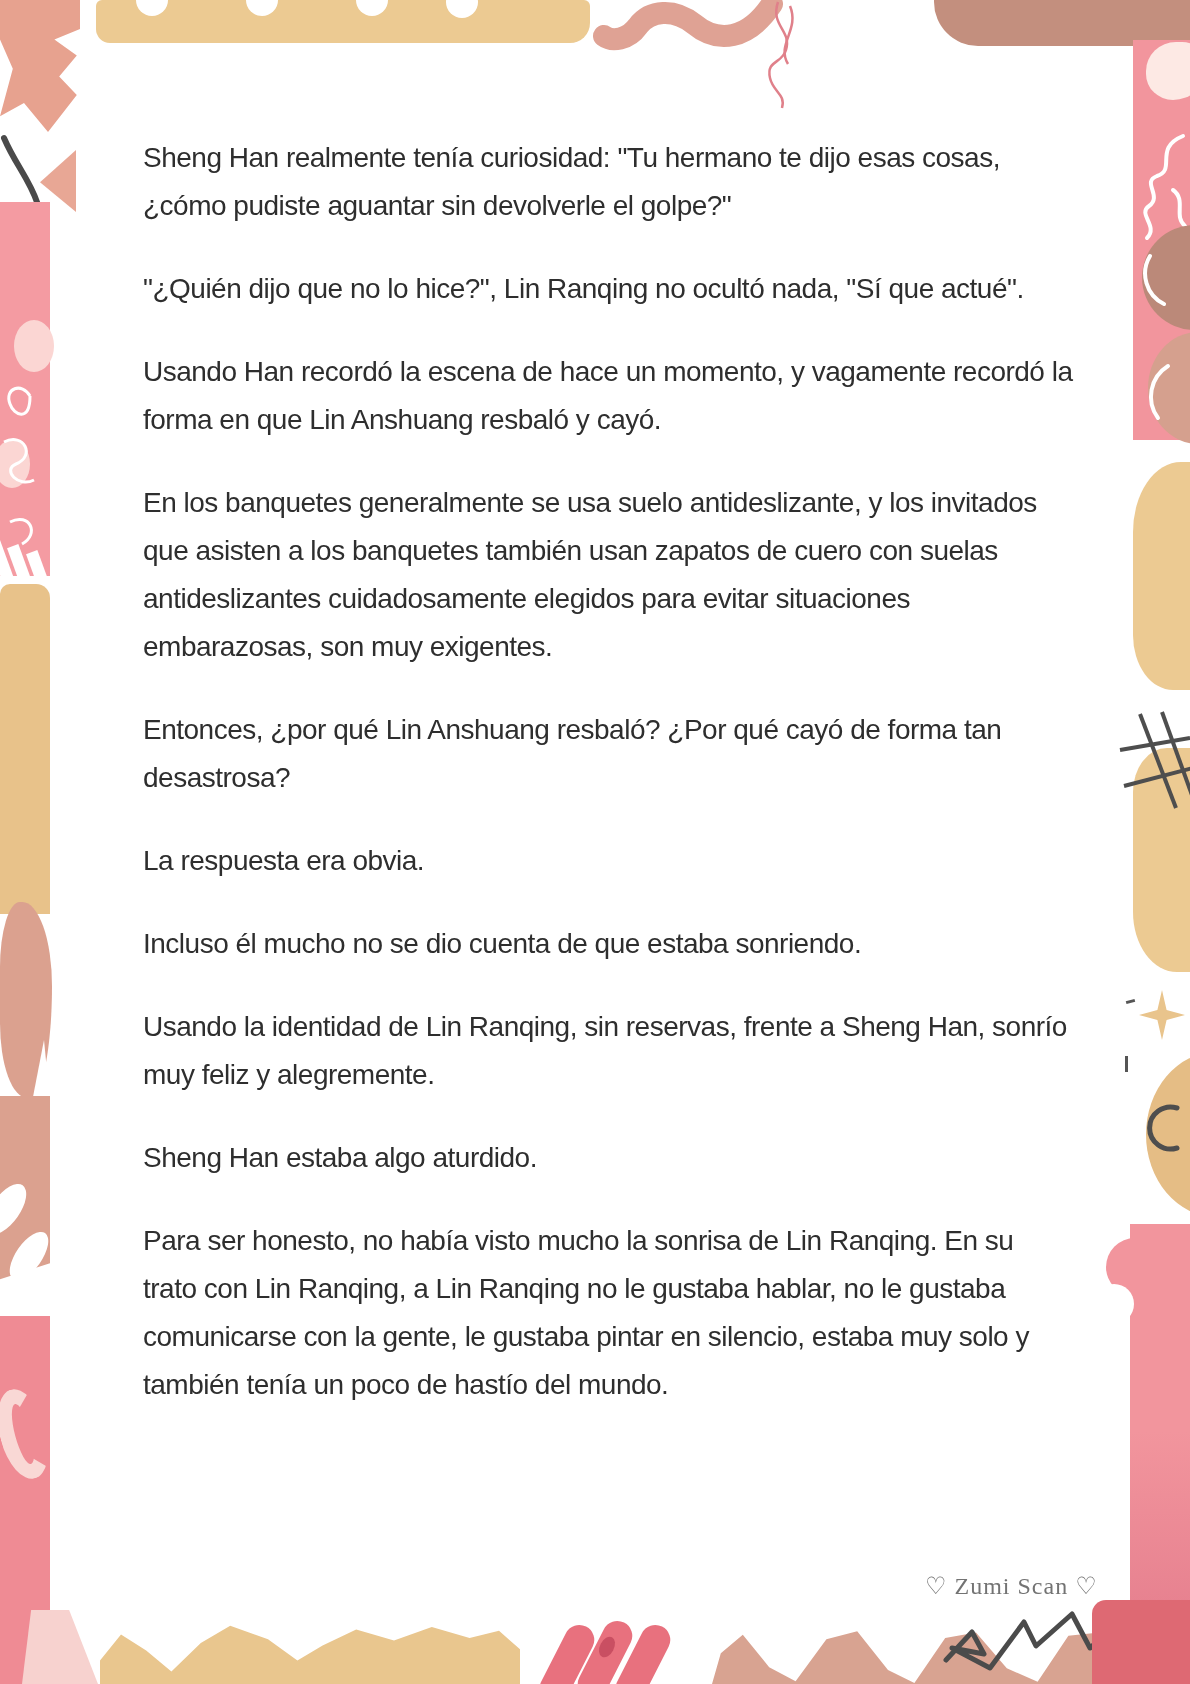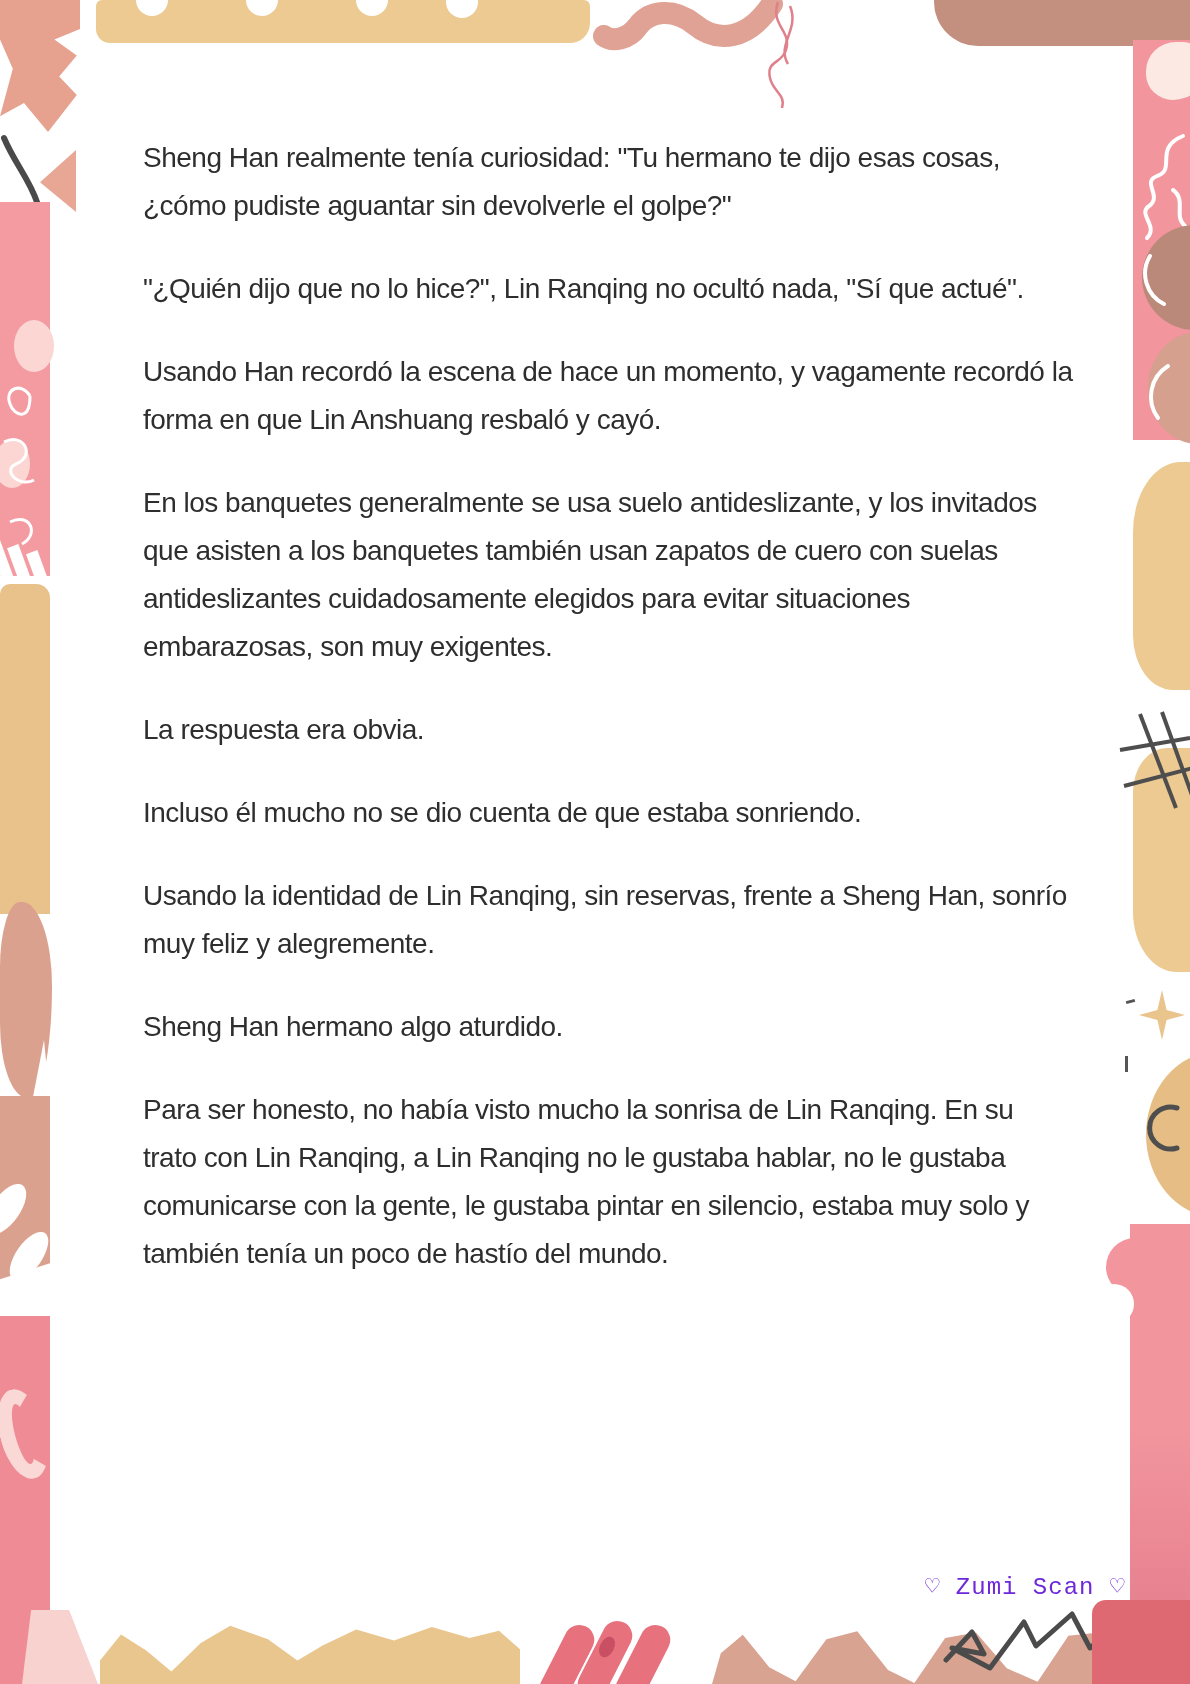--- a/index.html
+++ b/index.html
@@ -2,22 +2,22 @@
 <html><head>
 <meta charset="utf-8">
 <style>
   html,body{margin:0;padding:0;background:#ffffff;}
   .page{position:relative;width:1190px;height:1684px;background:#ffffff;overflow:hidden;
         font-family:"Liberation Sans",sans-serif;}
   
   .content{position:absolute;left:103px;top:134px;width:930px;color:#2e2e2e;
            font-size:28px;line-height:48px;letter-spacing:-0.5px;margin-left:40px;}
   .content p{margin:0 0 35px 0;}
-  .credit{position:absolute;left:925px;top:1572px;font-family:Liberation Mono, monospace;
-          font-size:24px;color:#6d28d9;letter-spacing:1px;white-space:nowrap;}
+  .credit{position:absolute;left:925px;top:1572px;font-family:Liberation Serif, serif;
+          font-size:24px;color:#737373;letter-spacing:1px;white-space:nowrap;}
   
   .shape{position:absolute;}
   .tex{background-image:radial-gradient(rgba(120,70,50,.16) 1px,transparent 1.3px);
        background-size:4px 4px;}
   .notch{position:absolute;width:32px;height:32px;border-radius:50%;background:#fff;}
   .scrib{position:absolute;width:30px;height:84px;background:#e8717e;border-radius:16px;
          transform:rotate(27deg);}
   svg.shape{overflow:visible;}
 </style>
 </head>
@@ -122,22 +122,23 @@
   <svg class="shape" style="left:938px;top:1608px;" width="185" height="72" viewBox="0 0 185 72">
     <polyline points="8,52 34,24 46,46 14,40 52,60 86,14 98,38 134,6 152,40 176,20" fill="none" stroke="#4b4b4b" stroke-width="5" stroke-linejoin="round" stroke-linecap="round"></polyline>
   </svg>
   <div class="shape tex" style="left:1092px;top:1600px;width:98px;height:84px;background:#de6973;border-radius:14px 0 0 0;"></div>
 
   <main class="content">
     <p>Sheng Han realmente tenía curiosidad: "Tu hermano te dijo esas cosas, ¿cómo pudiste aguantar sin devolverle el golpe?"</p>
     <p>"¿Quién dijo que no lo hice?", Lin Ranqing no ocultó nada, "Sí que actué".</p>
     <p>Usando Han recordó la escena de hace un momento, y vagamente recordó la forma en que Lin Anshuang resbaló y cayó.</p>
     <p>En los banquetes generalmente se usa suelo antideslizante, y los invitados que asisten a los banquetes también usan zapatos de cuero con suelas antideslizantes cuidadosamente elegidos para evitar situaciones embarazosas, son muy exigentes.</p>
+    <p>Entonces, ¿por qué Lin Anshuang resbaló? ¿Por qué cayó de forma tan desastrosa?</p>
     <p>La respuesta era obvia.</p>
     <p>Incluso él mucho no se dio cuenta de que estaba sonriendo.</p>
     <p>Usando la identidad de Lin Ranqing, sin reservas, frente a Sheng Han, sonrío muy feliz y alegremente.</p>
-    <p>Sheng Han hermano algo aturdido.</p>
+    <p>Sheng Han estaba algo aturdido.</p>
     <p>Para ser honesto, no había visto mucho la sonrisa de Lin Ranqing. En su trato con Lin Ranqing, a Lin Ranqing no le gustaba hablar, no le gustaba comunicarse con la gente, le gustaba pintar en silencio, estaba muy solo y también tenía un poco de hastío del mundo.</p>
   </main>
 
   <div class="credit">♡ Zumi Scan ♡</div>
 
 </div>
 
 </body></html>

